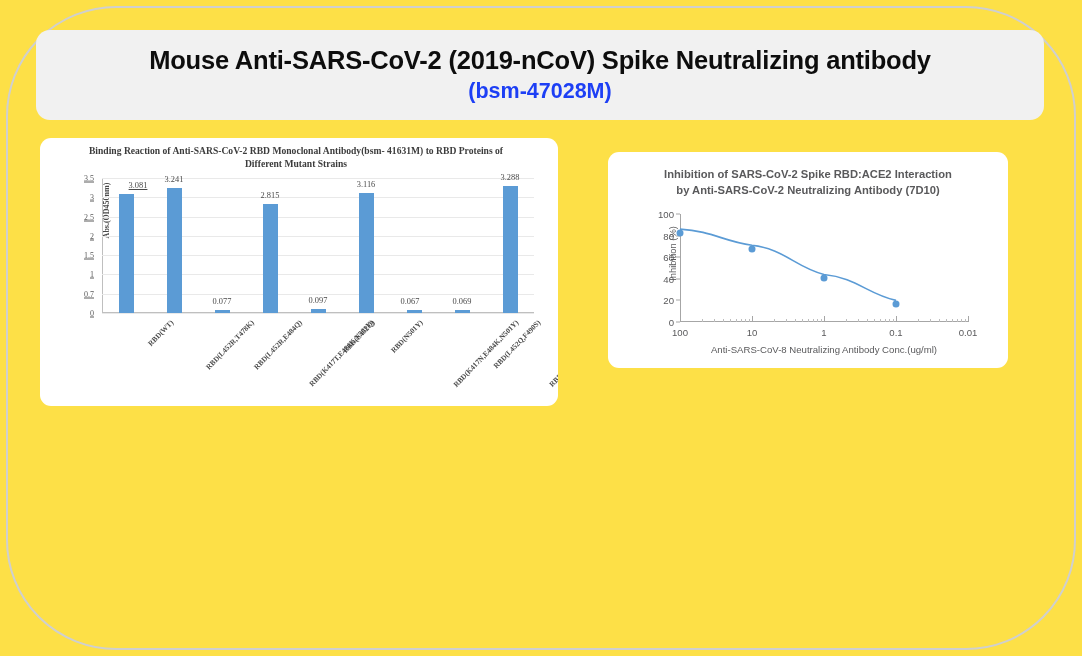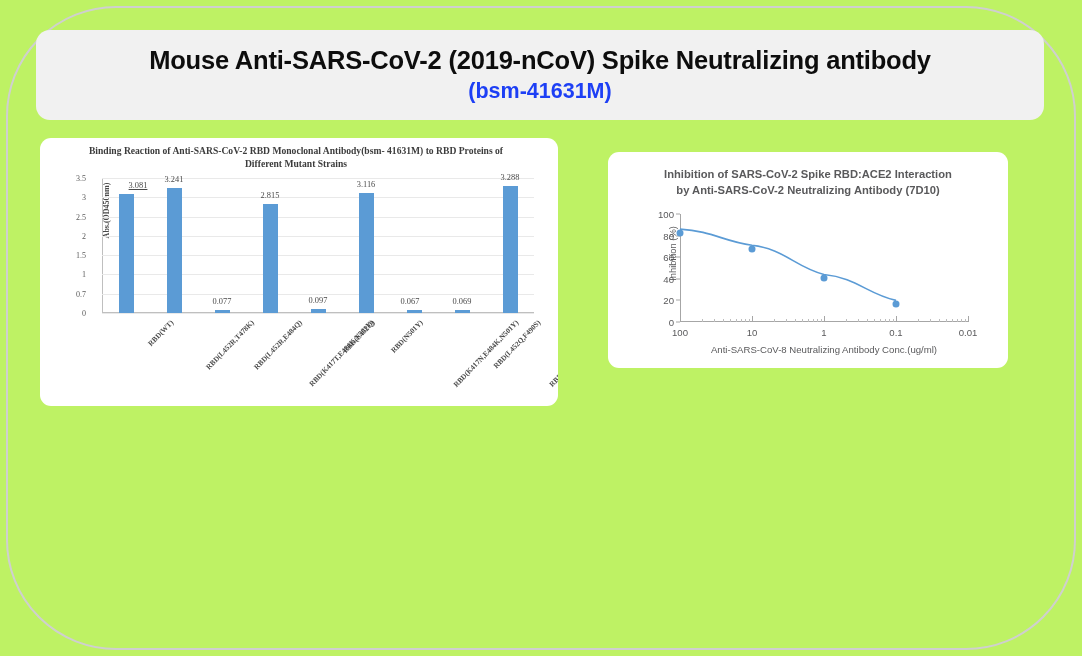--- a/index.html
+++ b/index.html
@@ -6,21 +6,21 @@
   html, body {
     margin: 0; padding: 0;
     width: 1082px; height: 656px;
     background: #000000;
     font-family: "Liberation Sans", sans-serif;
     overflow: hidden;
   }
   #root {
     position: relative;
     width: 1082px; height: 656px;
-    background: #bef264;
+    background: #fde047;
   }
   
   .outer-frame {
     position: absolute;
     left: 6px; top: 6px;
     width: 1070px; height: 644px;
     border: 2px solid #cfcfcf;
     border-radius: 110px;
     background: transparent;
     pointer-events: none;
@@ -92,26 +92,27 @@
     text-align: center;
     font-family: "Liberation Serif", serif;
     font-size: 8px;
     font-weight: bold;
     color: #4a4a4a;
     white-space: nowrap;
   }
   .y-tick {
     position: absolute;
     right: 100%;
-    margin-right: 16px;
+    margin-right: 8px;
     transform: translateY(-50%);
     font-family: "Liberation Serif", serif;
     font-size: 8px;
     color: #5a5a5a;
     white-space: nowrap;
+    text-decoration: underline;
   }
   .gridline {
     position: absolute;
     left: 0; width: 100%;
     height: 1px;
     background: #e9e9e9;
   }
   .axis-line-v {
     position: absolute;
     left: 0; top: 0;
@@ -255,21 +256,21 @@
 </style>
 </head>
 <body>
 
 <div id="root">
 
   <div class="outer-frame"></div>
 
   <div class="header-card">
     <div class="header-line1">Mouse Anti-SARS-CoV-2 (2019-nCoV) Spike Neutralizing  antibody</div>
-    <div class="header-line2">(bsm-41631M)</div>
+    <div class="header-line2">(bsm-47028M)</div>
   </div>
 
   <div class="chart-card" id="card-left">
     <div class="bar-title">
       <span>Binding Reaction of Anti-SARS-CoV-2 RBD Monoclonal Antibody(bsm-</span>
       <span>41631M) to RBD Proteins of Different Mutant Strains</span>
     </div>
     <div class="bar-plot" id="bar-plot">
       <div class="y-axis-title">Abs.(OD450nm)</div>
       <div class="axis-line-v"></div>

